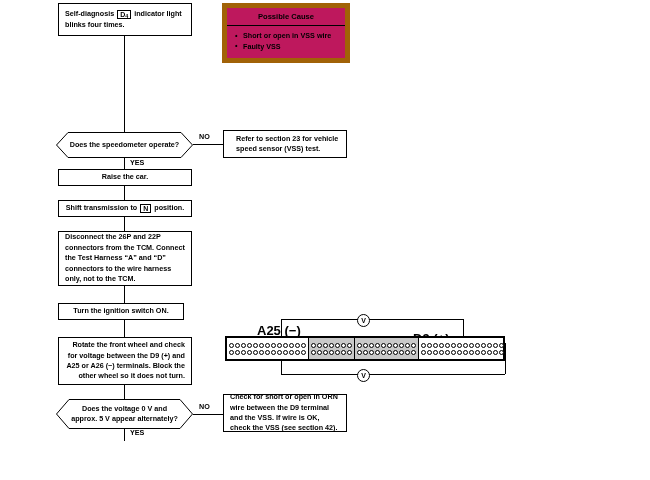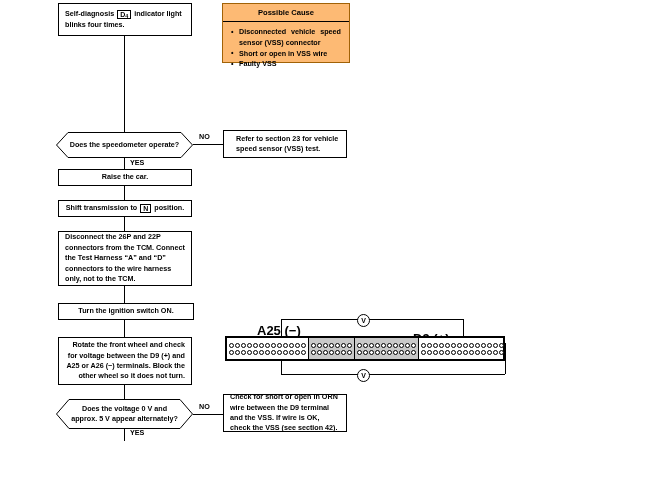--- a/index.html
+++ b/index.html
@@ -32,22 +32,22 @@
   .box.center {
     display: flex;
     align-items: center;
     justify-content: center;
     text-align: center;
   }
   
   .pc-box {
     position: absolute;
     box-sizing: border-box;
-    border: 1px solid #a16207;
-    background: #fdba74;
+    border: 5px solid #a16207;
+    background: #be185d;
   }
   .pc-title {
     text-align: center;
     font-size: 7.6px;
     font-weight: bold;
     padding: 4px 0 4px 0;
     border-bottom: 1px solid #000;
   }
   .pc-list {
     margin: 0;
@@ -194,21 +194,20 @@
     <div style="text-align:left; width:100%;">
       <span>Self-diagnosis</span>
       <span class="keybox"><span>D</span><sub>4</sub></span>
       <span>indicator light blinks four times.</span>
     </div>
   </div>
 
   <div class="pc-box" id="possible-cause" style="left:222px; top:3px; width:128px; height:60px;">
     <div class="pc-title">Possible Cause</div>
     <ul class="pc-list">
-      <li>Disconnected vehicle speed sensor (VSS) connector</li>
       <li>Short or open in VSS wire</li>
       <li>Faulty VSS</li>
     </ul>
   </div>
 
   <div class="vline" style="left:124px; top:36px; height:96px;"></div>
 
   <div class="diamond-wrap" style="left:56px; top:132px; width:137px; height:26px;">
     <svg class="diamond-svg" width="137" height="26" viewBox="0 0 137 26">
       <polygon points="12,0.5 125,0.5 136.5,13 125,25.5 12,25.5 0.5,13" fill="#ffffff" stroke="#000000" stroke-width="1"></polygon>
@@ -241,21 +240,21 @@
   </div>
 
   <div class="vline" style="left:124px; top:217px; height:14px;"></div>
 
   <div class="box" id="disconnect-box" style="left:58px; top:231px; width:134px; height:55px; display:flex; align-items:center;">
     <div style="text-align:left;">Disconnect the 26P and 22P connectors from the TCM. Connect the Test Harness “A” and “D” connectors to the wire harness only, not to the TCM.</div>
   </div>
 
   <div class="vline" style="left:124px; top:286px; height:17px;"></div>
 
-  <div class="box center" id="ignition-box" style="left:58px; top:303px; width:136px; height:17px;">
+  <div class="box center" id="ignition-box" style="left:58px; top:303px; width:126px; height:17px;">
     <span>Turn the ignition switch ON.</span>
   </div>
 
   <div class="vline" style="left:124px; top:320px; height:17px;"></div>
 
   <div class="box" id="rotate-box" style="left:58px; top:337px; width:134px; height:48px; display:flex; align-items:center;">
     <div style="text-align:right;">Rotate the front wheel and check for voltage between the D9 (+) and A25 or A26 (−) terminals. Block the other wheel so it does not turn.</div>
   </div>
 
   <div class="vline" style="left:124px; top:385px; height:14px;"></div>

